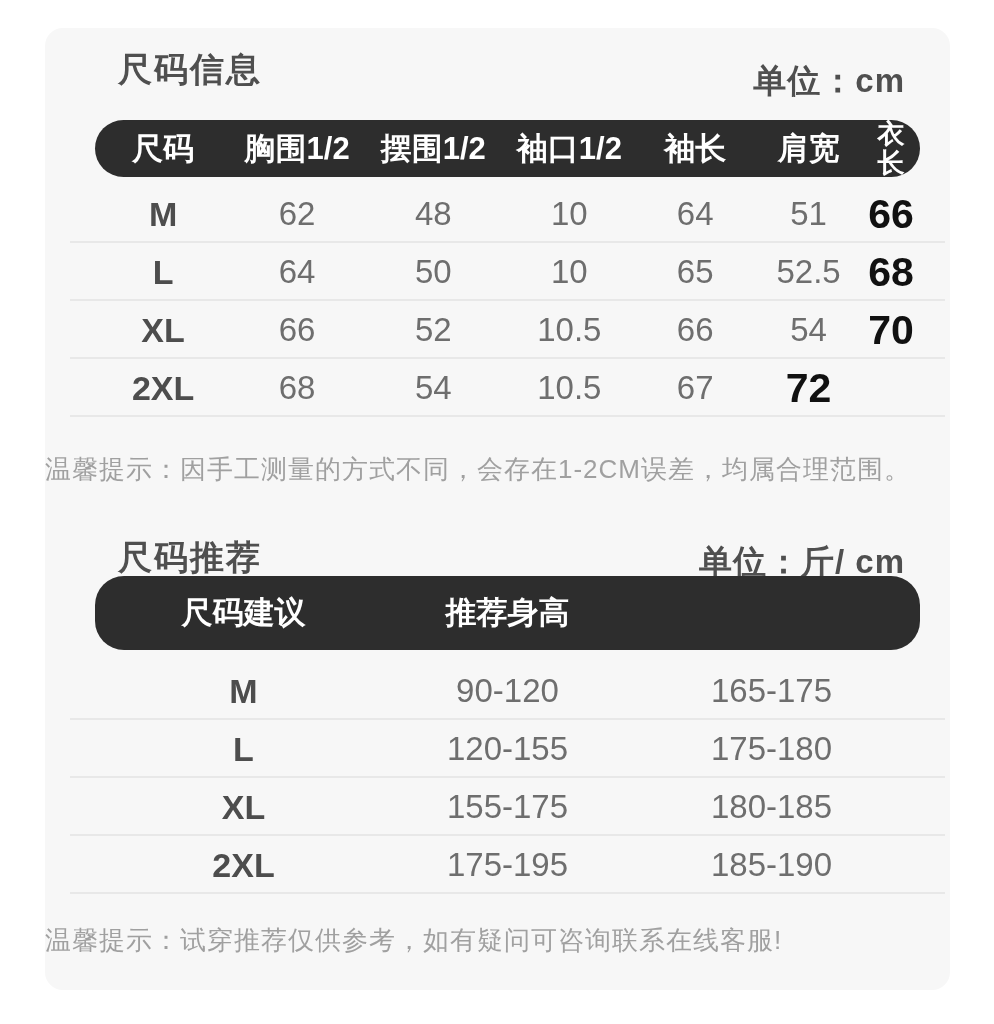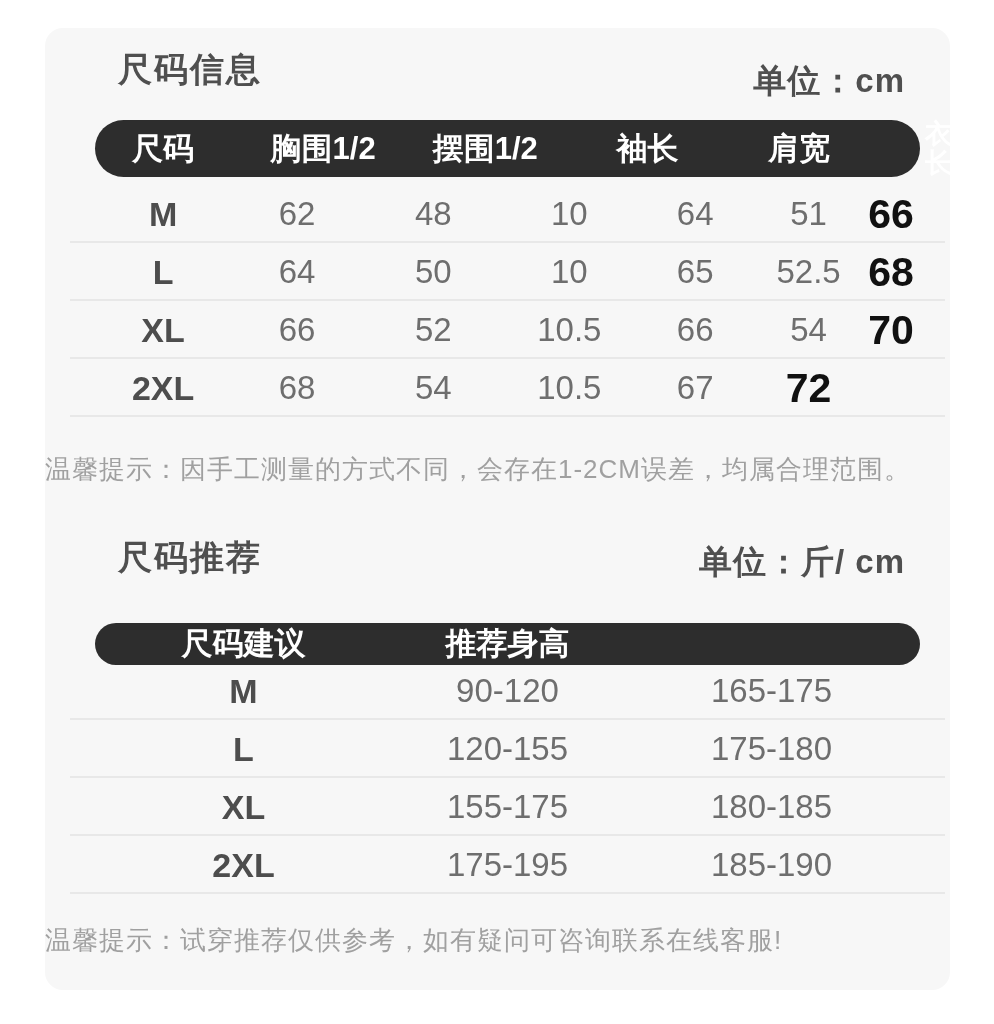--- a/index.html
+++ b/index.html
@@ -43,42 +43,43 @@
   }
   .size{font-weight:bold;color:var(--size_label,#4d4d4d);font-size:34px;}
   .len{font-weight:bold;color:var(--length_value,#111111);font-size:41px;}
   .note{
     position:absolute;left:0;width:100%;
     font-size:26px;color:var(--note,#a0a0a0);letter-spacing:1px;
   }
   
   .t1-title{top:24px;}
   .t1-unit{top:36px;}
-  .t1-bar{top:92px;gap:26px;}
+  .t1-bar{top:92px;}
   .t1-rows{top:157px;}
   .t1-note{top:424px;}
   
   .t2-title{top:512px;}
   .t2-unit{top:517px;}
-  .t2-bar{top:595px;height:42px;border-radius:29px;}
+  .t2-bar{top:548px;height:74px;border-radius:29px;}
   .t2-rows{top:634px;}
   .t2-note{top:895px;}
 </style>
 </head>
 <body>
 
 <div class="card">
 
   <div class="section-title t1-title">尺码信息</div>
   <div class="unit t1-unit">单位：cm</div>
 
   <div class="bar cols7 t1-bar">
     <div>尺码</div>
     <div>胸围1/2</div>
     <div>摆围1/2</div>
+    <div>袖口1/2</div>
     <div>袖长</div>
     <div>肩宽</div>
     <div>
         <div class="vtext">衣长</div>
       </div>
   </div>
 
   <div class="rows t1-rows">
     <div class="row cols7">
       <div class="size">M</div>

